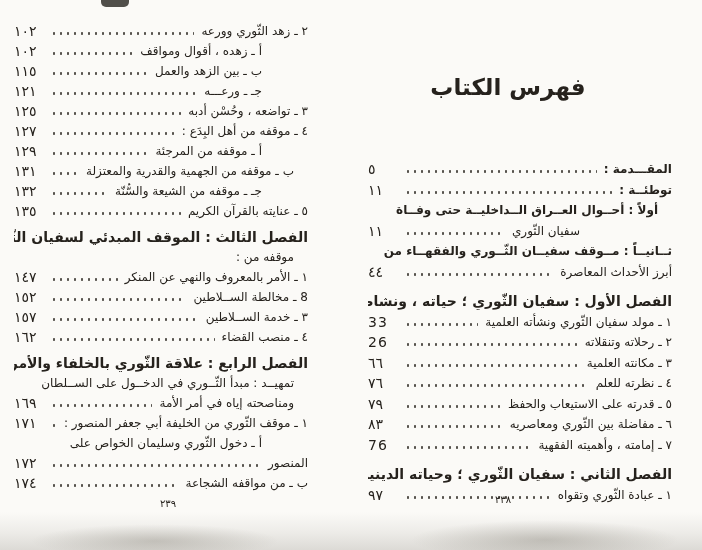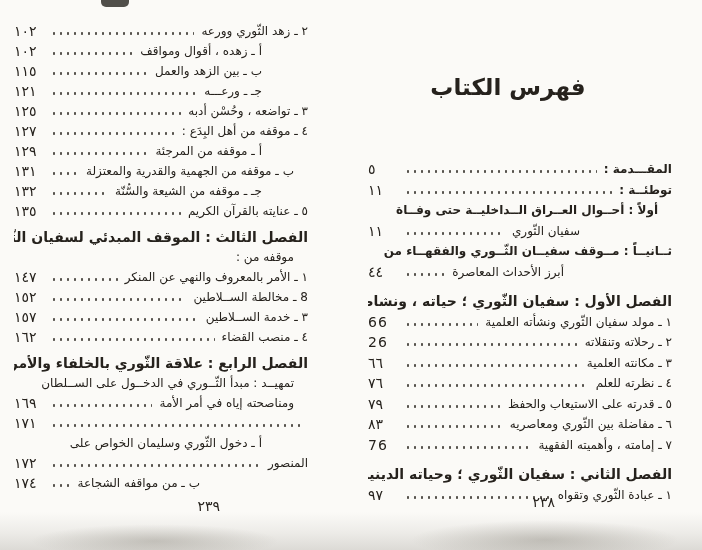--- a/index.html
+++ b/index.html
@@ -59,26 +59,26 @@
     background-repeat:repeat-x;
   }
   .t-chapter{margin-top:6px;}
   .page-right .t-chapter{margin-top:9px;}
   .t-chapter .txt{font-weight:bold;font-size:14px;}
   .bold .txt{font-weight:bold;}
   .no-num .dots,.no-num .num{visibility:hidden;}
   .ind1 .txt{margin-right:14px;}
   .ind2 .txt{margin-right:46px;}
   .ind3 .txt{margin-right:92px;}
-  .ind4 .txt{margin-right:108px;}
+  .ind4 .txt{}
 
   .folio{
     position:absolute;
-    width:60px;text-align:right;
-    font-size:14px;letter-spacing:1px;
+    width:60px;text-align:left;
+    font-size:10px;letter-spacing:1px;
   }
   .folio-left{left:160px;top:498px;}
   .folio-right{left:495px;top:494px;}
 </style>
 </head>
 <body>
 
 <div class="spread">
 
   <div class="smudge smudge-top"></div>
@@ -174,20 +174,21 @@
     <span class="txt">تمهيــد : مبدأ الثّــوري في الدخــول على الســلطان</span>
     <span class="dots"></span>
     <span class="num"></span>
   </div>
         <div class="row t-entry ind1">
     <span class="txt">ومناصحته إياه في أمر الأمة</span>
     <span class="dots"></span>
     <span class="num">١٦٩</span>
   </div>
         <div class="row t-entry ind0">
+    <span class="txt">١ ـ موقف الثّوري من الخليفة أبي جعفر المنصور :</span>
     <span class="dots"></span>
     <span class="num">١٧١</span>
   </div>
         <div class="row t-plain ind2 no-num">
     <span class="txt">أ ـ دخول الثّوري وسليمان الخواص على</span>
     <span class="dots"></span>
     <span class="num"></span>
   </div>
         <div class="row t-entry ind0">
     <span class="txt">المنصور</span>
@@ -236,21 +237,21 @@
     <span class="num">٤٤</span>
   </div>
         <div class="row t-chapter ind0 no-num">
     <span class="txt">الفصل الأول : سفيان الثّوري ؛ حياته ، ونشاطاته العلمية</span>
     <span class="dots"></span>
     <span class="num"></span>
   </div>
         <div class="row t-entry ind0">
     <span class="txt">١ ـ مولد سفيان الثّوري ونشأته العلمية</span>
     <span class="dots"></span>
-    <span class="num">66</span>
+    <span class="num">33</span>
   </div>
         <div class="row t-entry ind0">
     <span class="txt">٢ ـ رحلاته وتنقلاته</span>
     <span class="dots"></span>
     <span class="num">26</span>
   </div>
         <div class="row t-entry ind0">
     <span class="txt">٣ ـ مكانته العلمية</span>
     <span class="dots"></span>
     <span class="num">٦٦</span>

